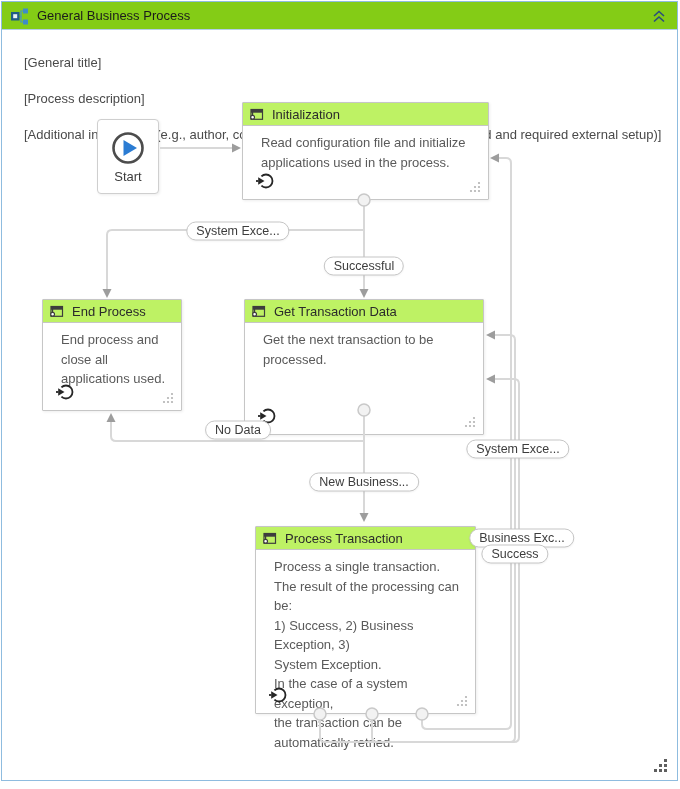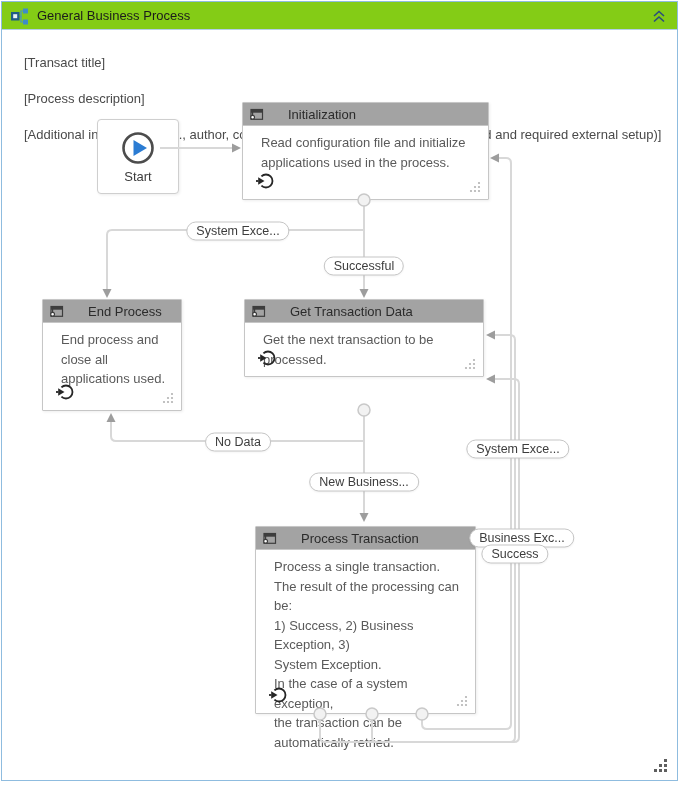--- a/index.html
+++ b/index.html
@@ -27,33 +27,33 @@
   .annotations{
     position:absolute;left:22px;top:34px;font-size:13px;color:#4a4a4a;
     line-height:18px;white-space:pre-line;
   }
   
   .node{
     position:absolute;background:#ffffff;border:1px solid #c6c6c6;
     box-shadow:1px 1px 3px rgba(0,0,0,0.07);border-radius:1px;
   }
   .node-header{
-    height:23px;background:#a3a3a3;border-bottom:1px solid #c6c6c6;
-    display:flex;align-items:center;padding-left:6px;gap:16px;
+    height:23px;background:#bef264;border-bottom:1px solid #c6c6c6;
+    display:flex;align-items:center;padding-left:6px;
   }
   .node-title{font-size:13px;color:#2b2b2b;margin-left:8px;white-space:nowrap;}
   .node-body{
     padding:7px 10px 0 18px;font-size:13px;color:#5a5a5a;
     line-height:19.5px;white-space:pre-line;
   }
   .invoke-icon{position:absolute;left:12px;bottom:7px;}
   .node-grip{position:absolute;right:7px;bottom:6px;}
   
   .start-node{
-    position:absolute;left:95px;top:117px;width:82px;height:75px;
+    position:absolute;left:95px;top:117px;width:62px;height:75px;
     background:#fff;border:1px solid #cfcfcf;border-radius:4px;
     box-shadow:1px 1px 3px rgba(0,0,0,0.07);
     display:flex;flex-direction:column;align-items:center;justify-content:center;
   }
   .start-label{font-size:13px;color:#3c3c3c;margin-top:3px;}
   
   .connector-svg{position:absolute;left:0;top:0;pointer-events:none;}
   
   .pill{
     position:absolute;transform:translate(-50%,-50%);
@@ -79,21 +79,21 @@
         <rect x="13" y="12.5" width="5" height="5" fill="#3f8cc6"></rect>
       </svg>
       <span class="panel-title">General Business Process</span>
       <svg class="collapse-btn" viewBox="0 0 16 15">
         <polyline points="3,7 8,2.5 13,7" fill="none" stroke="#2a4d7d" stroke-width="1.6"></polyline>
         <polyline points="3,12.5 8,8 13,12.5" fill="none" stroke="#2a4d7d" stroke-width="1.6"></polyline>
       </svg>
     </div>
 
     <div class="annotations">
-      <div>[Transact title]</div>
+      <div>[General title]</div>
       <div>[Process description]</div>
       <div>[Additional information (e.g., author, contact information and applications involved and required external setup)]</div>
     </div>
 
     <div class="start-node">
       <svg width="36" height="36" viewBox="0 0 36 36">
         <circle cx="18" cy="18" r="14.5" fill="#ffffff" stroke="#4c4c4c" stroke-width="2.6"></circle>
         <polygon points="13.5,10 13.5,26 27,18" fill="#2b7cd3"></polygon>
       </svg>
       <span class="start-label">Start</span>
@@ -147,21 +147,21 @@
       <svg class="node-grip" width="12" height="12" viewBox="0 0 12 12">
         <circle cx="2" cy="10" r="1.1" fill="#b3b3b3"></circle>
           <circle cx="6" cy="10" r="1.1" fill="#b3b3b3"></circle>
           <circle cx="10" cy="10" r="1.1" fill="#b3b3b3"></circle>
         <circle cx="6" cy="6" r="1.1" fill="#b3b3b3"></circle>
           <circle cx="10" cy="6" r="1.1" fill="#b3b3b3"></circle>
           <circle cx="10" cy="2" r="1.1" fill="#b3b3b3"></circle>
       </svg>
     </div>
 
-    <div class="node" style="left:242px;top:297px;width:240px;height:78px;">
+    <div class="node" style="left:242px;top:297px;width:240px;height:136px;">
       <div class="node-header">
         <svg width="15" height="13" viewBox="0 0 15 13">
           <rect x="2" y="1.5" width="11.5" height="9.8" fill="none" stroke="#3d3d3d" stroke-width="1.2"></rect>
           <rect x="2" y="1.5" width="11.5" height="3.2" fill="#3d3d3d"></rect>
           <line x1="3.6" y1="7.6" x2="3.6" y2="4" stroke="#3d3d3d" stroke-width="1.2"></line>
           <circle cx="3.6" cy="9.3" r="1.9" fill="#ffffff" stroke="#3d3d3d" stroke-width="1.2"></circle>
         </svg>
         <span class="node-title">Get Transaction Data</span>
       </div>
       <div class="node-body">Get the next transaction to be
@@ -246,21 +246,21 @@
         <circle cx="362" cy="198" r="6"></circle>
         <circle cx="362" cy="408" r="6"></circle>
         <circle cx="318" cy="712" r="6"></circle>
         <circle cx="370" cy="712" r="6"></circle>
         <circle cx="420" cy="712" r="6"></circle>
       </g>
     </svg>
 
     <div class="pill" style="left:236px;top:229px;">System Exce...</div>
     <div class="pill" style="left:362px;top:264px;">Successful</div>
-    <div class="pill" style="left:236px;top:440px;text-align:right;">No Data</div>
+    <div class="pill" style="left:236px;top:428px;text-align:right;">No Data</div>
     <div class="pill" style="left:362px;top:480px;">New Business...</div>
     <div class="pill" style="left:516px;top:447px;">System Exce...</div>
     <div class="pill" style="left:520px;top:536px;">Business Exc...</div>
     <div class="pill" style="left:513px;top:552px;">Success</div>
 
     <svg class="panel-grip" width="17" height="17" viewBox="0 0 17 17">
       <rect x="2" y="12" width="3" height="3" fill="#5f5f5f"></rect>
         <rect x="7" y="12" width="3" height="3" fill="#5f5f5f"></rect>
         <rect x="12" y="12" width="3" height="3" fill="#5f5f5f"></rect>
       <rect x="7" y="7" width="3" height="3" fill="#5f5f5f"></rect>

